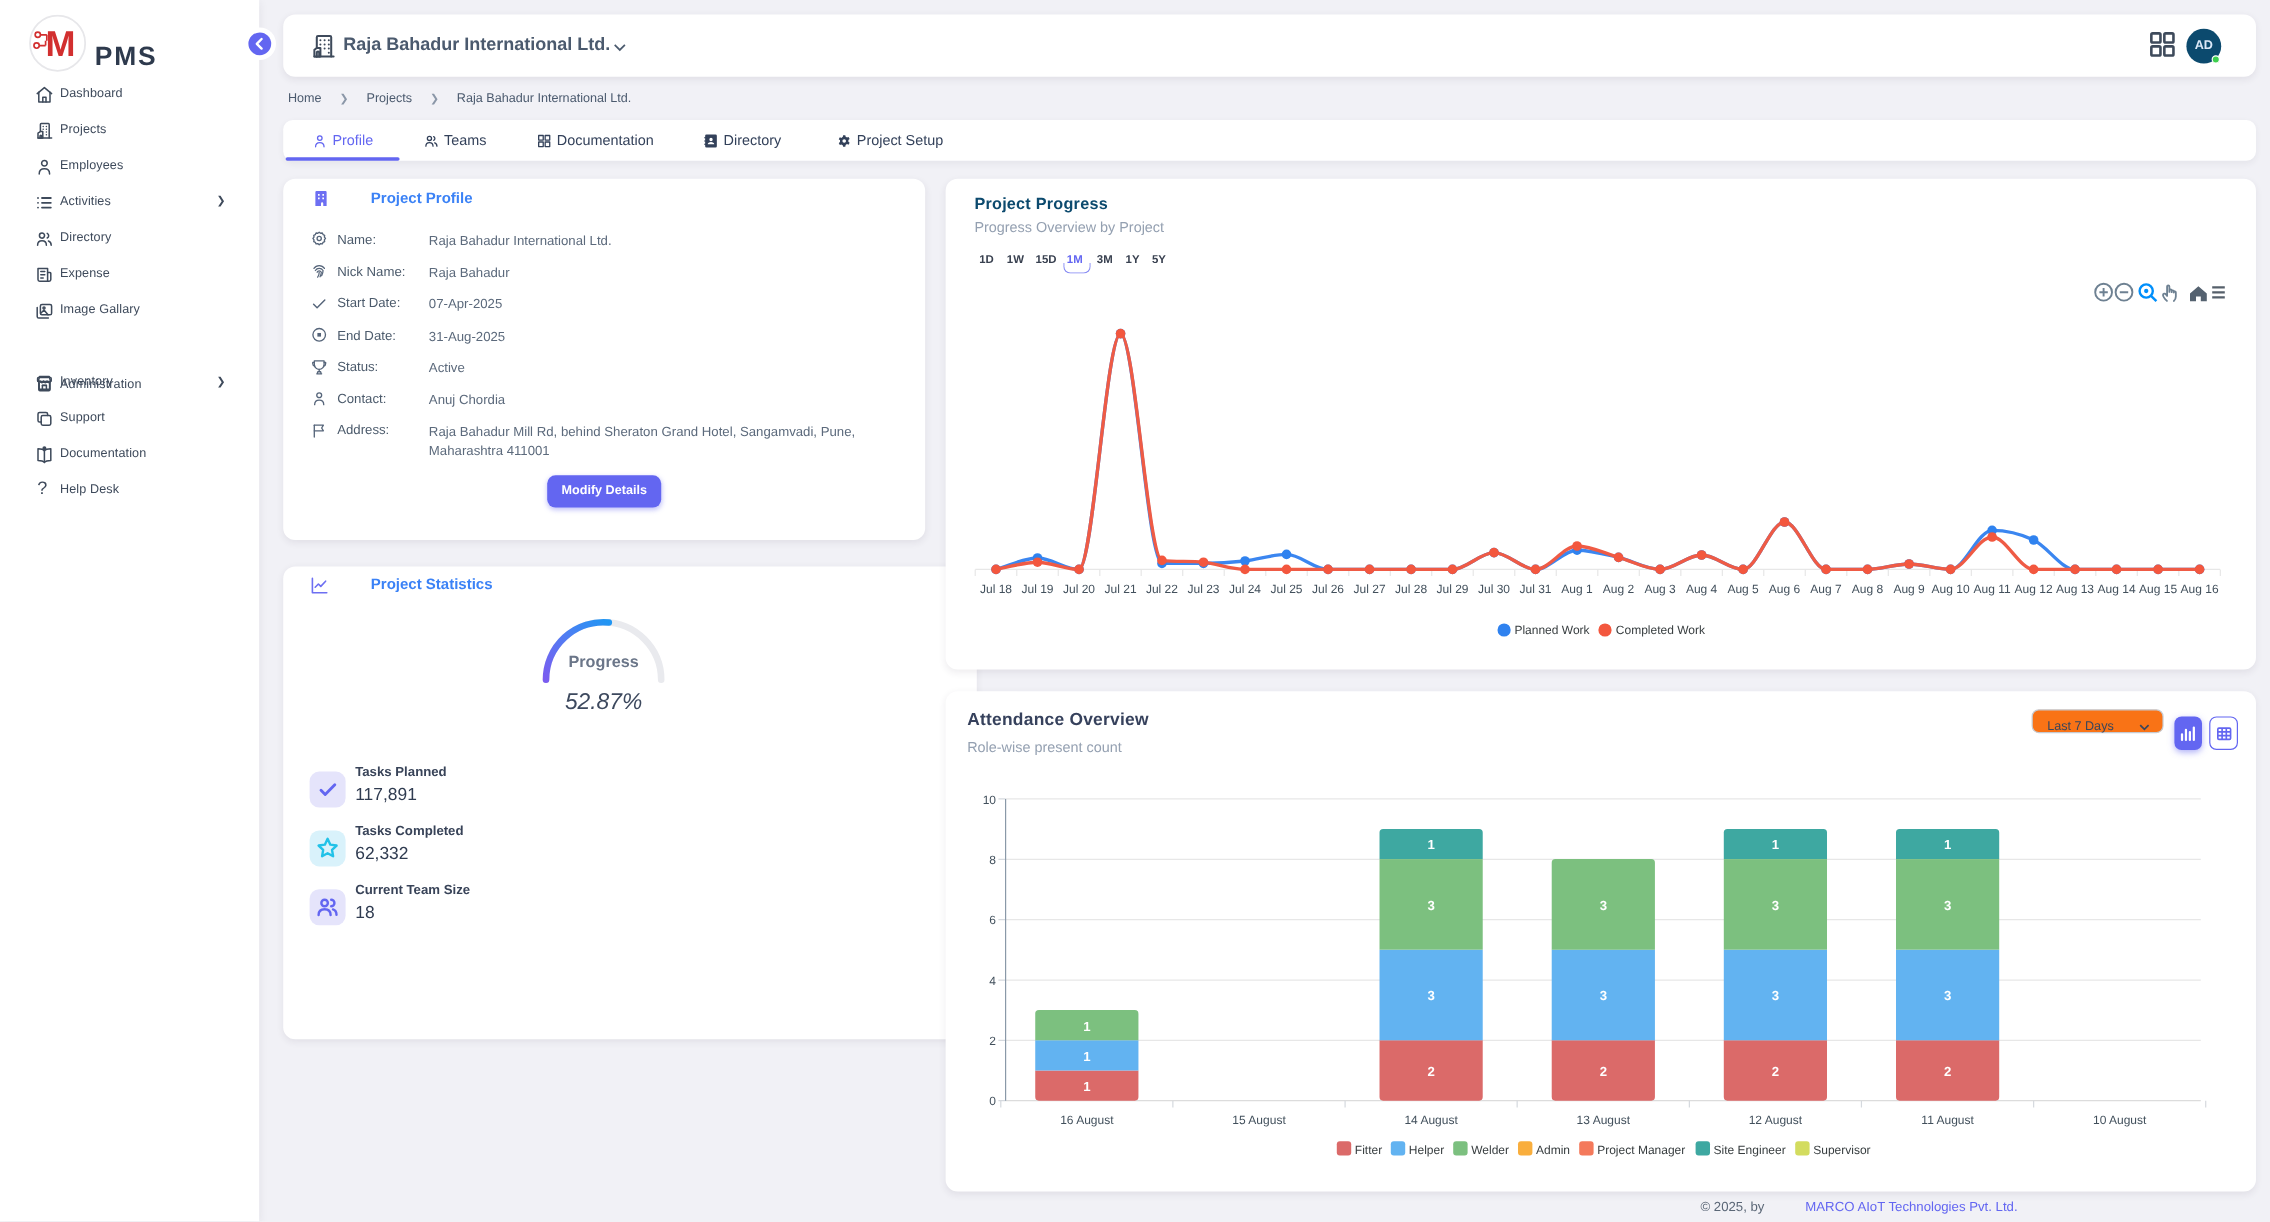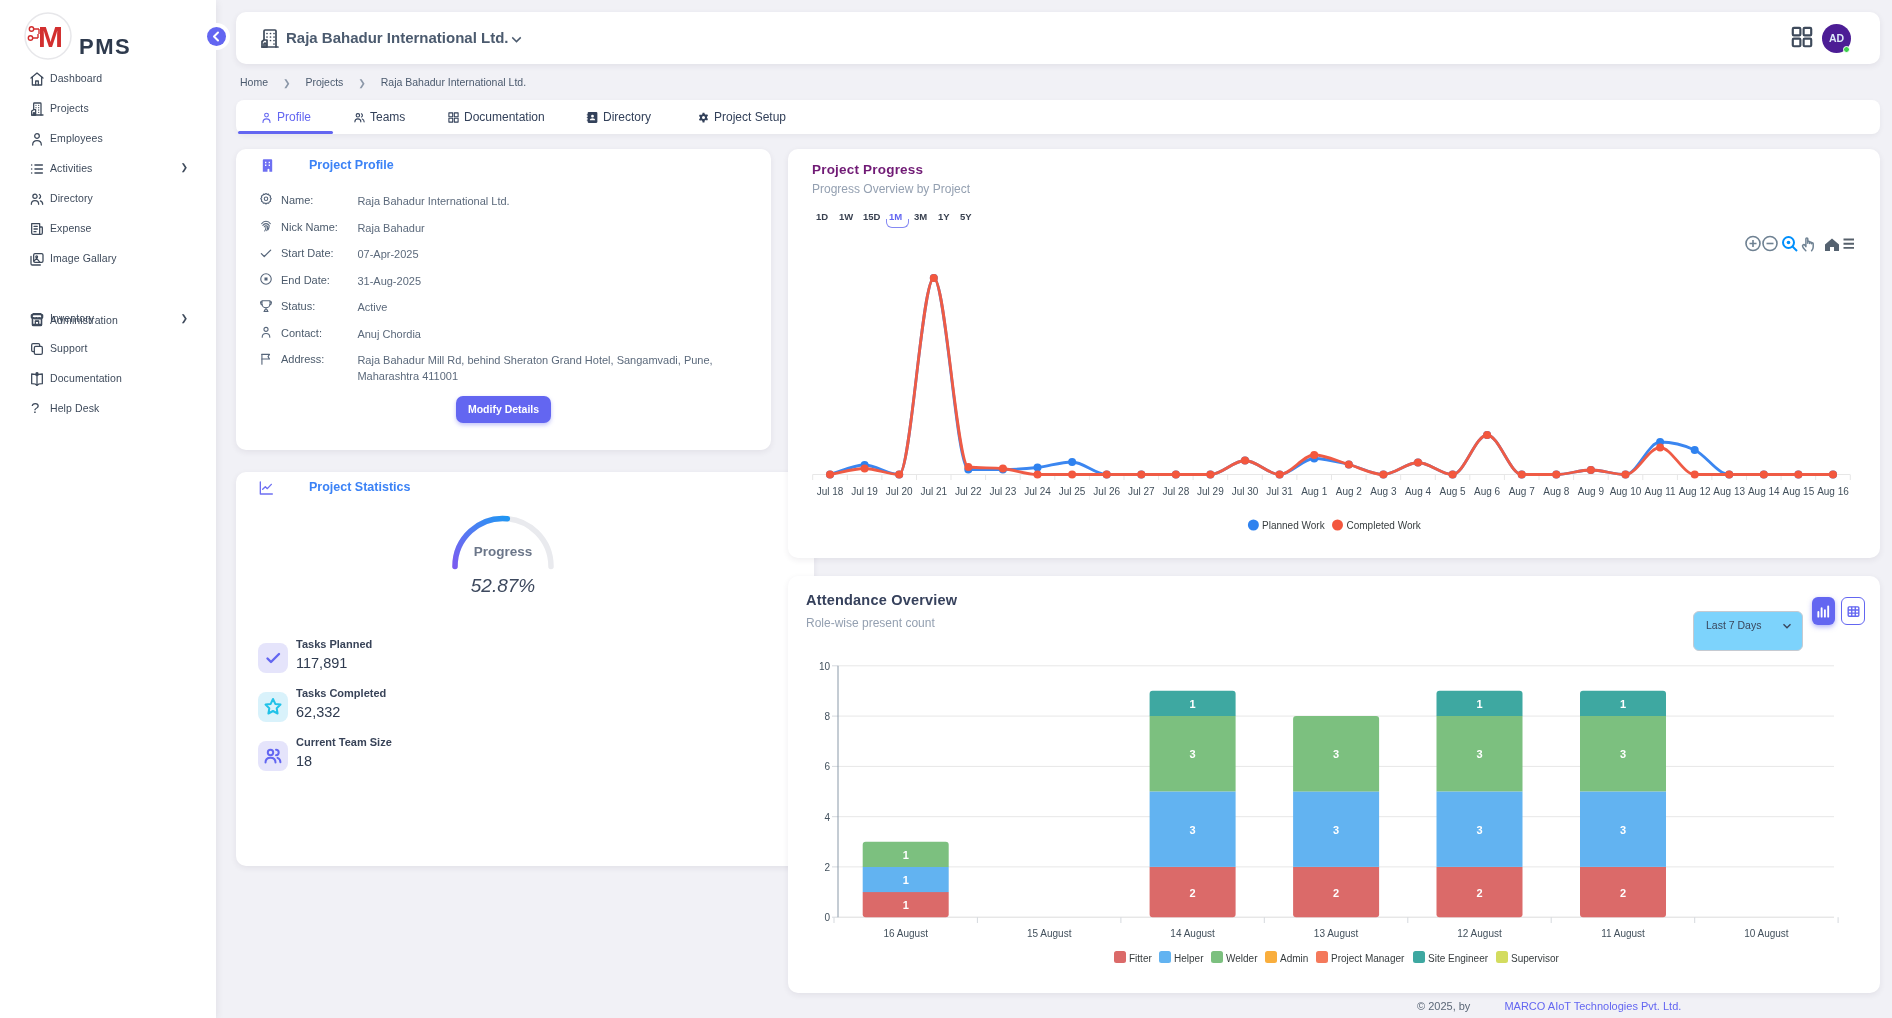--- a/index.html
+++ b/index.html
@@ -162,21 +162,21 @@
   <svg class="abs" style="left:272px;top:19px;" width="17" height="17" viewBox="0 0 24 24" fill="none" stroke="#4b5a6e" stroke-width="2">
       <path d="M6 9 l6 6 6-6"></path>
     </svg>
 
   <svg class="abs" style="left:1553px;top:12px;" width="26" height="26" viewBox="0 0 24 24" fill="none" stroke="#3e4a5b" stroke-width="2" stroke-linejoin="round">
     <rect x="3.5" y="3.5" width="7" height="7" rx="1"></rect>
       <rect x="13.5" y="3.5" width="7" height="7" rx="1"></rect>
     <rect x="3.5" y="13.5" width="7" height="7" rx="1"></rect>
       <rect x="13.5" y="13.5" width="7" height="7" rx="1"></rect>
   </svg>
-  <div class="abs" style="left:1586px;top:11.5px;width:29px;height:29px;border-radius:50%;background:#4c1d95;color:#dce9f8;font-size:10.5px;font-weight:bold;text-align:center;line-height:29px;">AD</div>
+  <div class="abs" style="left:1586px;top:11.5px;width:29px;height:29px;border-radius:50%;background:#0c4a6e;color:#dce9f8;font-size:10.5px;font-weight:bold;text-align:center;line-height:29px;">AD</div>
   <div class="abs" style="left:1607px;top:34px;width:7px;height:7px;border-radius:50%;background:#3ecf4e;border:1px solid #fff;"></div>
 </div>
 
 <div class="abs" style="left:240px;top:75.5px;font-size:10.5px;color:#4b5a6e;z-index:1;">
   Home <span style="color:#8b97a8;font-size:9px;padding:0 12px;">❯</span> Projects <span style="color:#8b97a8;font-size:9px;padding:0 12px;">❯</span> Raja Bahadur International Ltd.
 </div>
 
 <div class="card" id="tabs">
   <div class="tab" style="left:24px;color:#6366f1;">
     <svg width="13" height="13" viewBox="0 0 24 24" fill="none" stroke="#6366f1" stroke-width="2" stroke-linecap="round">
@@ -322,21 +322,21 @@
         <circle cx="12.5" cy="11.5" r="2.7"></circle>
         <path d="M7.5 21.5 c0-3 2-4.8 5-4.8 s5 1.8 5 4.8"></path>
         <path d="M18 8.8 a2.7 2.7 0 0 1 0 5.4 M19.5 16.9 c1.8.6 2.9 2 2.9 4.4"></path>
       </svg>
     </div>
   <div class="statlab" style="top:264px;">Current Team Size</div>
   <div class="statval" style="top:281px;">18</div>
 </div>
 
 <div class="card" id="progresscard">
-  <div class="abs" style="left:24px;top:13px;font-size:13.5px;font-weight:bold;color:#701a75;letter-spacing:.2px;">Project Progress</div>
+  <div class="abs" style="left:24px;top:13px;font-size:13.5px;font-weight:bold;color:#0c4a6e;letter-spacing:.2px;">Project Progress</div>
   <div class="abs" style="left:24px;top:33px;font-size:12px;color:#94a0b1;">Progress Overview by Project</div>
   <div class="rangebtn" style="left:28px;text-align:right;">1D</div>
   <div class="rangebtn" style="left:51px;">1W</div>
   <div class="rangebtn" style="left:75px;">15D</div>
   <div class="rangebtn" style="left:101px;color:#6366f1;">1M</div>
   <div class="abs" style="left:98px;top:70px;width:23px;height:9px;border:1.2px solid #8589f3;border-top:none;border-radius:0 0 6px 6px;"></div>
   <div class="rangebtn" style="left:126px;">3M</div>
   <div class="rangebtn" style="left:150px;">1Y</div>
   <div class="rangebtn" style="left:172px;">5Y</div>
   <svg class="abs" style="left:956px;top:86px;" width="110" height="18" viewBox="0 0 110 18">
@@ -491,21 +491,21 @@
     <circle cx="465.4" cy="376" r="5.5" fill="#2f82ef"></circle>
     <text x="474" y="379.5" font-size="10" fill="#373d3f" font-family="Liberation Sans">Planned Work</text>
     <circle cx="549.5" cy="376" r="5.5" fill="#f3573e"></circle>
     <text x="558.5" y="379.5" font-size="10" fill="#373d3f" font-family="Liberation Sans">Completed Work</text>
   </svg>
 </div>
 
 <div class="card" id="attendcard">
   <div class="abs" style="left:18px;top:16px;font-size:14.5px;font-weight:bold;color:#36415c;letter-spacing:.2px;">Attendance Overview</div>
   <div class="abs" style="left:18px;top:40px;font-size:12px;color:#94a0b1;">Role-wise present count</div>
-  <div class="abs" style="left:905px;top:35px;width:110px;height:40px;border:1px solid #c6cad1;border-radius:6px;background:#7dd3fc;">
+  <div class="abs" style="left:905px;top:15px;width:110px;height:20px;border:1px solid #c6cad1;border-radius:6px;background:#f97316;">
     <span style="position:absolute;left:12px;top:7px;font-size:10.5px;color:#39465c;">Last 7 Days</span>
     <svg style="position:absolute;right:8px;top:7px;" width="14" height="14" viewBox="0 0 24 24" fill="none" stroke="#39465c" stroke-width="2.4">
         <path d="M6 9 l6 6 6-6"></path>
       </svg>
   </div>
   <div class="abs" style="left:1024px;top:21px;width:23px;height:28px;background:#6366f1;border-radius:6px;box-shadow:0 2px 5px rgba(99,102,241,.5);">
     <svg style="position:absolute;left:4px;top:6px;" width="15" height="16" viewBox="0 0 16 16">
         <path d="M2.5 9 v5 M6 5 v9 M9.5 7 v7 M13 3 v11" stroke="#fff" stroke-width="2" stroke-linecap="round"></path>
       </svg>
   </div>

